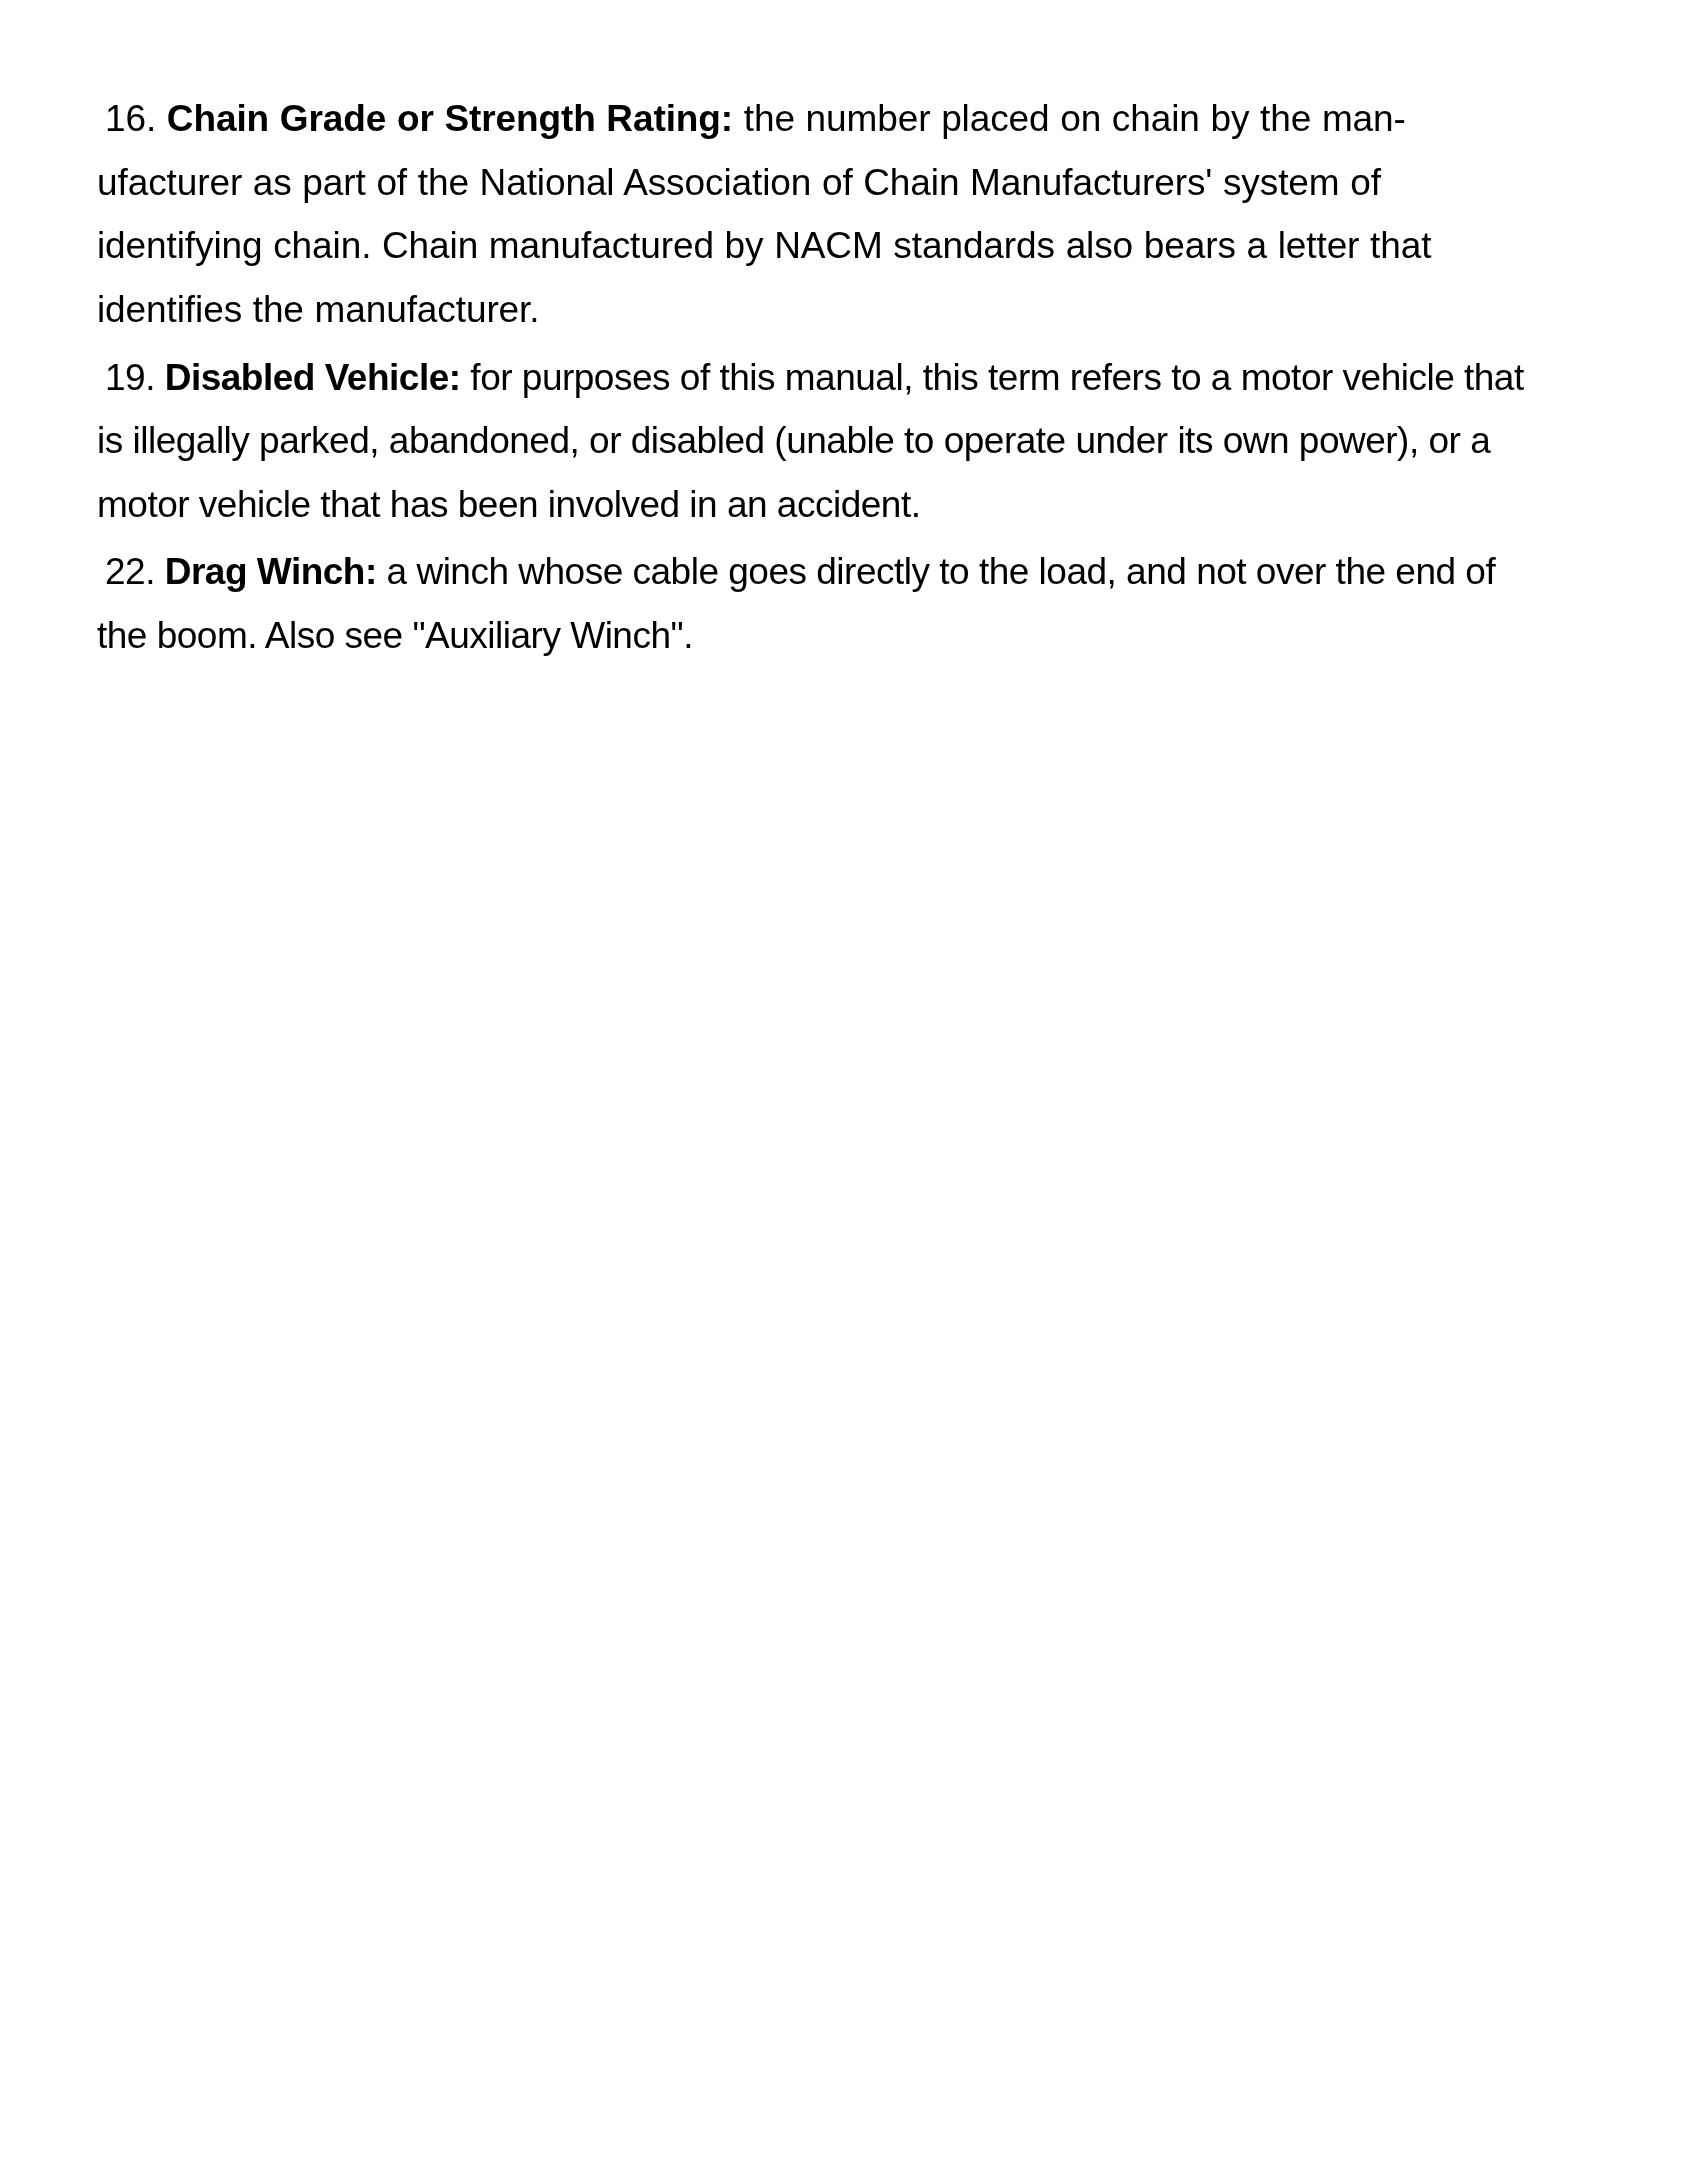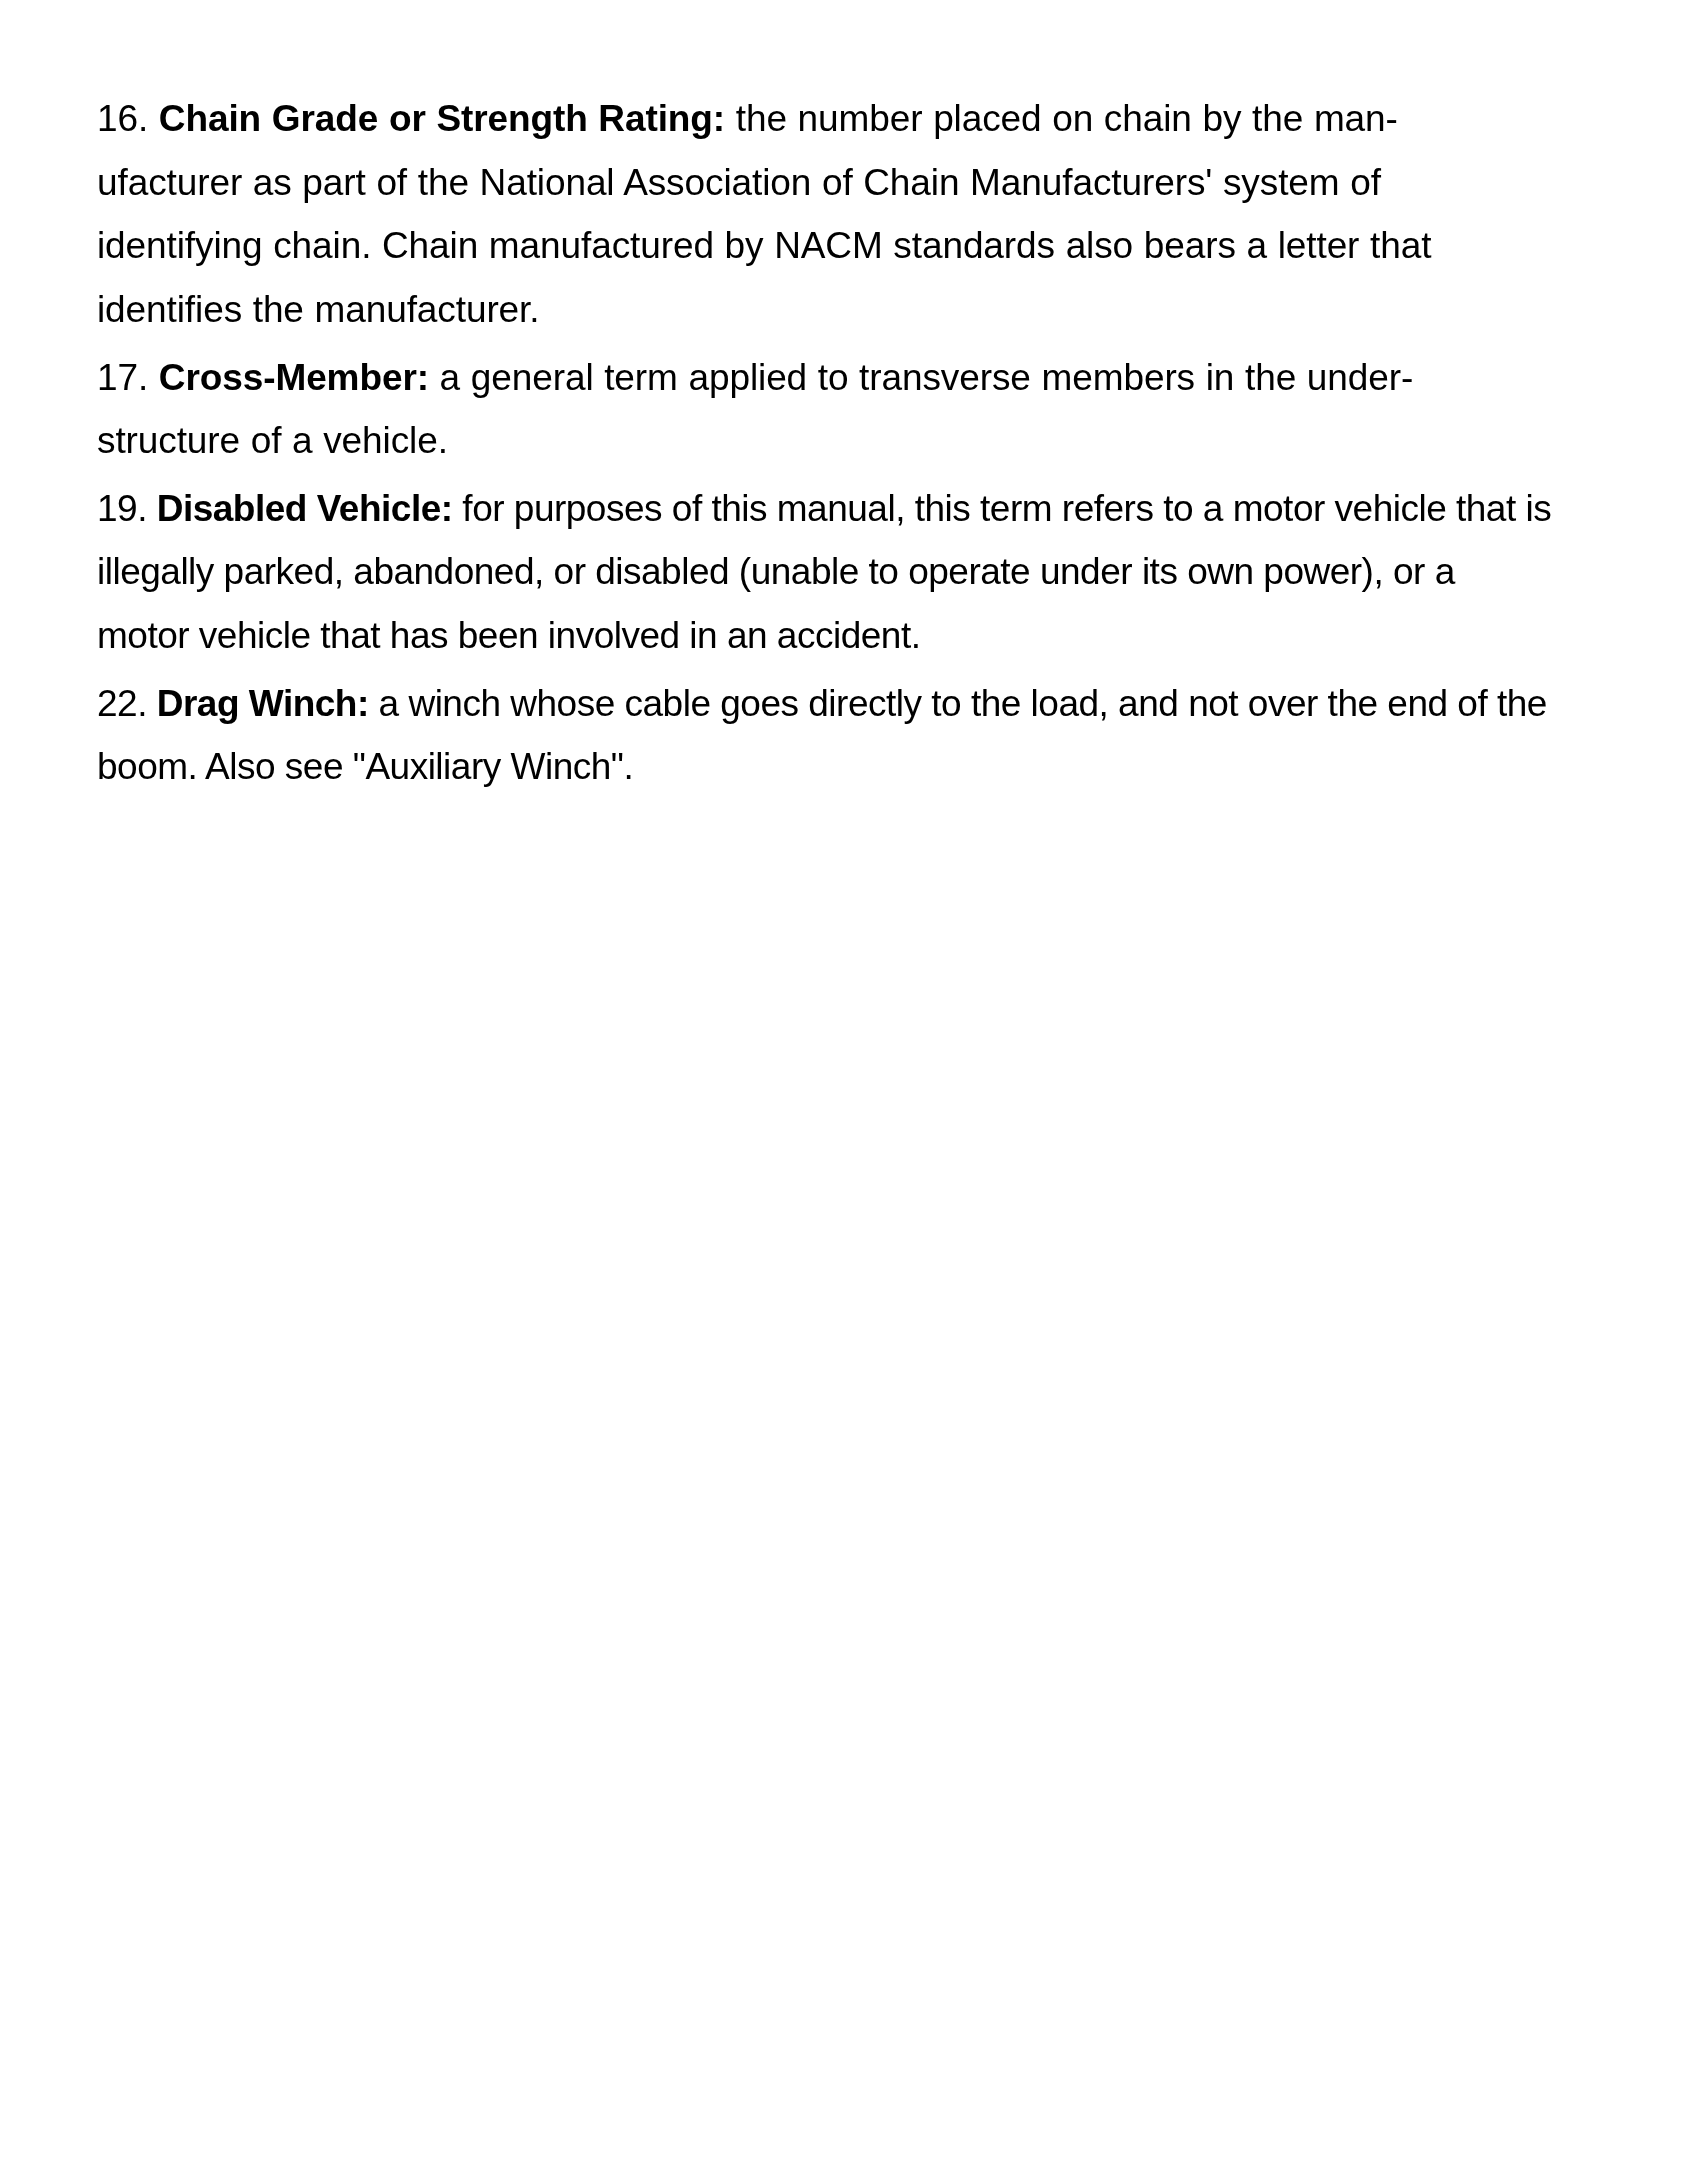--- a/index.html
+++ b/index.html
@@ -26,20 +26,21 @@
   .entry {
     font-size: 37px;
     line-height: 1.72;
     margin: 0 0 4px 0;
     text-align: left;
     letter-spacing: -0.1px;
     word-spacing: 0.5px;
   }
   .entry .num {
     font-weight: 400;
+    margin-left: 8px;
   }
   .entry .term {
     font-weight: bold;
     margin-top: 46px;
   }
   .entry .def {
     font-weight: 400;
   }
   .entry.indented {
     padding-left: 11px;
@@ -49,18 +50,17 @@
     letter-spacing: -0.5px;
     word-spacing: 0px;
   }
 </style>
 </head>
 <body>
 
 <div class="page">
   <div class="glossary" id="glossary">
       <p class="entry"><span class="num">16.</span> <span class="term">Chain Grade or Strength Rating:</span> <span class="def">the number placed on chain by the man- ufacturer as part of the National Association of Chain Manufacturers' system of identifying chain. Chain manufactured by NACM standards also bears a letter that identifies the manufacturer.</span></p>
-      <p class="entry"><span class="num">17.</span> <span class="term">Cross-Member:</span> <span class="def">a general term applied to transverse members in the under- structure of a vehicle.</span></p>
       <p class="entry tight"><span class="num">19.</span> <span class="term">Disabled Vehicle:</span> <span class="def">for purposes of this manual, this term refers to a motor vehicle that is illegally parked, abandoned, or disabled (unable to operate under its own power), or a motor vehicle that has been involved in an accident.</span></p>
       <p class="entry tight"><span class="num">22.</span> <span class="term">Drag Winch:</span> <span class="def">a winch whose cable goes directly to the load, and not over the end of the boom. Also see "Auxiliary Winch".</span></p>
     </div>
 </div>
 
 
 </body></html>

